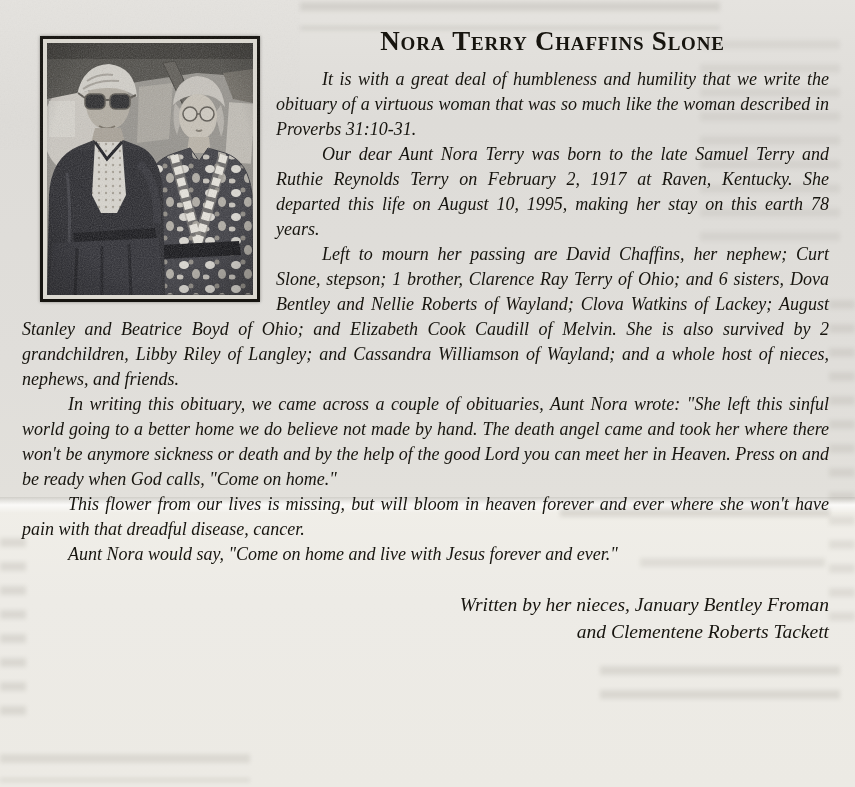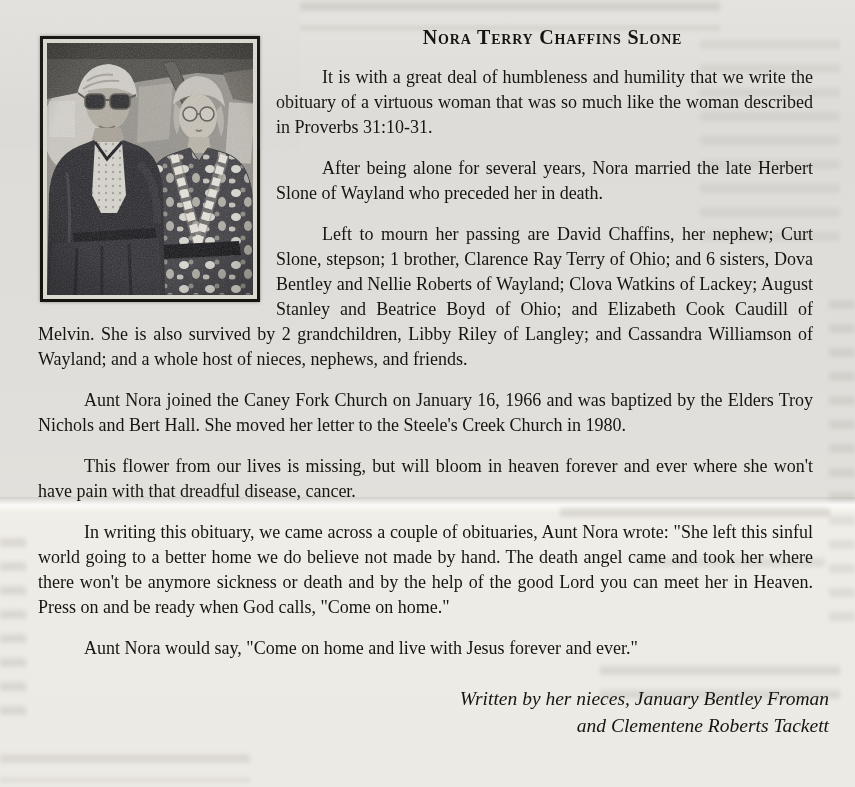--- a/index.html
+++ b/index.html
@@ -10,30 +10,31 @@
     overflow: hidden;
     background: linear-gradient(180deg,
       #e5e3df 0px, #dedcd8 120px, #e0deda 360px, #e2e0db 496px,
       #f0eee8 505px, #edebe6 600px, #eceae4 787px);
     font-family: "Liberation Serif", serif;
     color: #17150f;
   }
   .content { position: relative; z-index: 2; padding: 24px 26px 0 22px; }
 
   .title {
-    font-size: 20px; font-weight: bold;
+    font-size: 27px; font-weight: bold;
     font-variant: small-caps;
     letter-spacing: .8px;
     text-align: center;
     margin: 2px 0 10px 0;
   }
   p.body {
     font-size: 18px; line-height: 25px;
     text-align: justify; text-indent: 46px;
-    margin: 16px;
+    margin: 0;
+    font-style: italic;
   }
   .photo-frame {
     float: left;
     width: 206px;
     margin: 12px 16px 4px 18px;
     border: 3px solid #161410;
     padding: 4px;
     background: #dcd9d1;
     box-shadow: 0 0 3px rgba(40,38,32,.45);
   }
@@ -152,25 +153,24 @@
         <path d="M30,205 L28,252 M55,203 L55,252 M82,201 L84,252" stroke="#1b1b20" stroke-width="3"></path>
 
         <rect width="206" height="252" filter="url(#pgrain)" opacity="0.28"></rect>
         <rect width="206" height="252" fill="url(#vig)"></rect>
       </svg>
     </figure>
 
     <h1 class="title">Nora Terry Chaffins Slone</h1>
 
     <p class="body">It is with a great deal of humbleness and humility that we write the obituary of a virtuous woman that was so much like the woman described in Proverbs 31:10-31.</p>
-    <p class="body">After being alone for several years, Nora married the late Herbert Slone of Wayland who preceded her in death.</p>
+    <p class="body">Our dear Aunt Nora Terry was born to the late Samuel Terry and Ruthie Reynolds Terry on February 2, 1917 at Raven, Kentucky. She departed this life on August 10, 1995, making her stay on this earth 78 years.</p>
     <p class="body">Left to mourn her passing are David Chaffins, her nephew; Curt Slone, stepson; 1 brother, Clarence Ray Terry of Ohio; and 6 sisters, Dova Bentley and Nellie Roberts of Wayland; Clova Watkins of Lackey; August Stanley and Beatrice Boyd of Ohio; and Elizabeth Cook Caudill of Melvin. She is also survived by 2 grandchildren, Libby Riley of Langley; and Cassandra Williamson of Wayland; and a whole host of nieces, nephews, and friends.</p>
-    <p class="body">Aunt Nora joined the Caney Fork Church on January 16, 1966 and was baptized by the Elders Troy Nichols and Bert Hall. She moved her letter to the Steele's Creek Church in 1980.</p>
+    <p class="body">In writing this obituary, we came across a couple of obituaries, Aunt Nora wrote: "She left this sinful world going to a better home we do believe not made by hand. The death angel came and took her where there won't be anymore sickness or death and by the help of the good Lord you can meet her in Heaven. Press on and be ready when God calls, "Come on home."</p>
     <p class="body">This flower from our lives is missing, but will bloom in heaven forever and ever where she won't have pain with that dreadful disease, cancer.</p>
-    <p class="body">In writing this obituary, we came across a couple of obituaries, Aunt Nora wrote: "She left this sinful world going to a better home we do believe not made by hand. The death angel came and took her where there won't be anymore sickness or death and by the help of the good Lord you can meet her in Heaven. Press on and be ready when God calls, "Come on home."</p>
     <p class="body">Aunt Nora would say, "Come on home and live with Jesus forever and ever."</p>
 
     <div class="signature">
       <div>Written by her nieces, January Bentley Froman</div>
       <div>and Clementene Roberts Tackett</div>
     </div>
   </div>
 
   <svg class="grain" xmlns="http://www.w3.org/2000/svg">
     <filter id="pagegrain">

